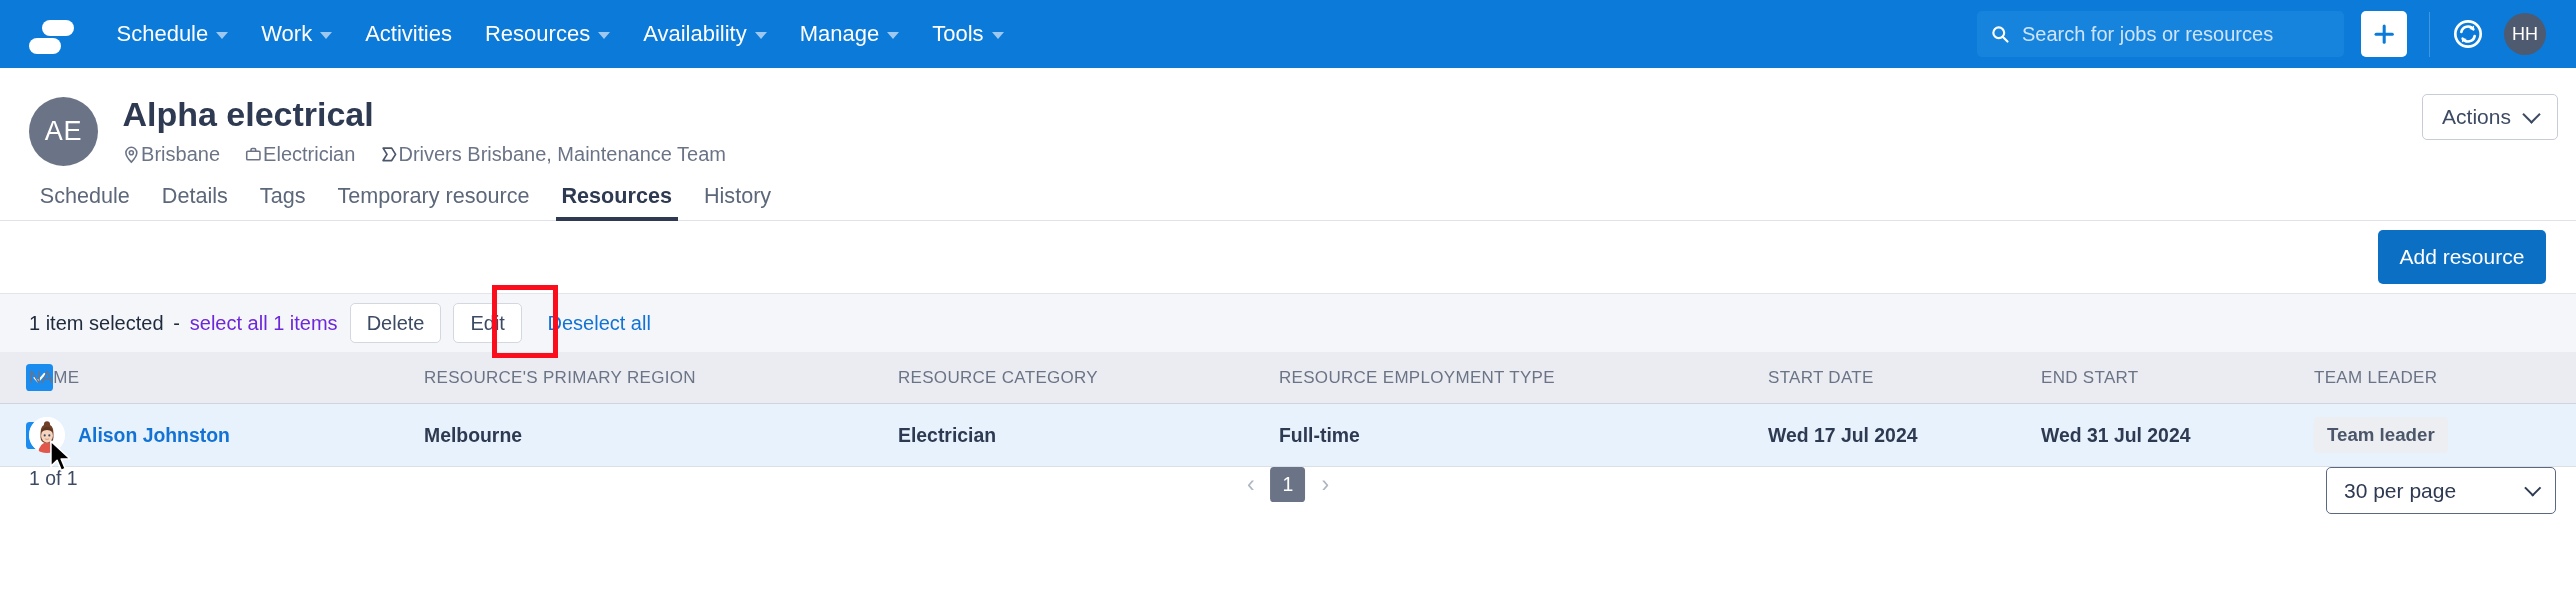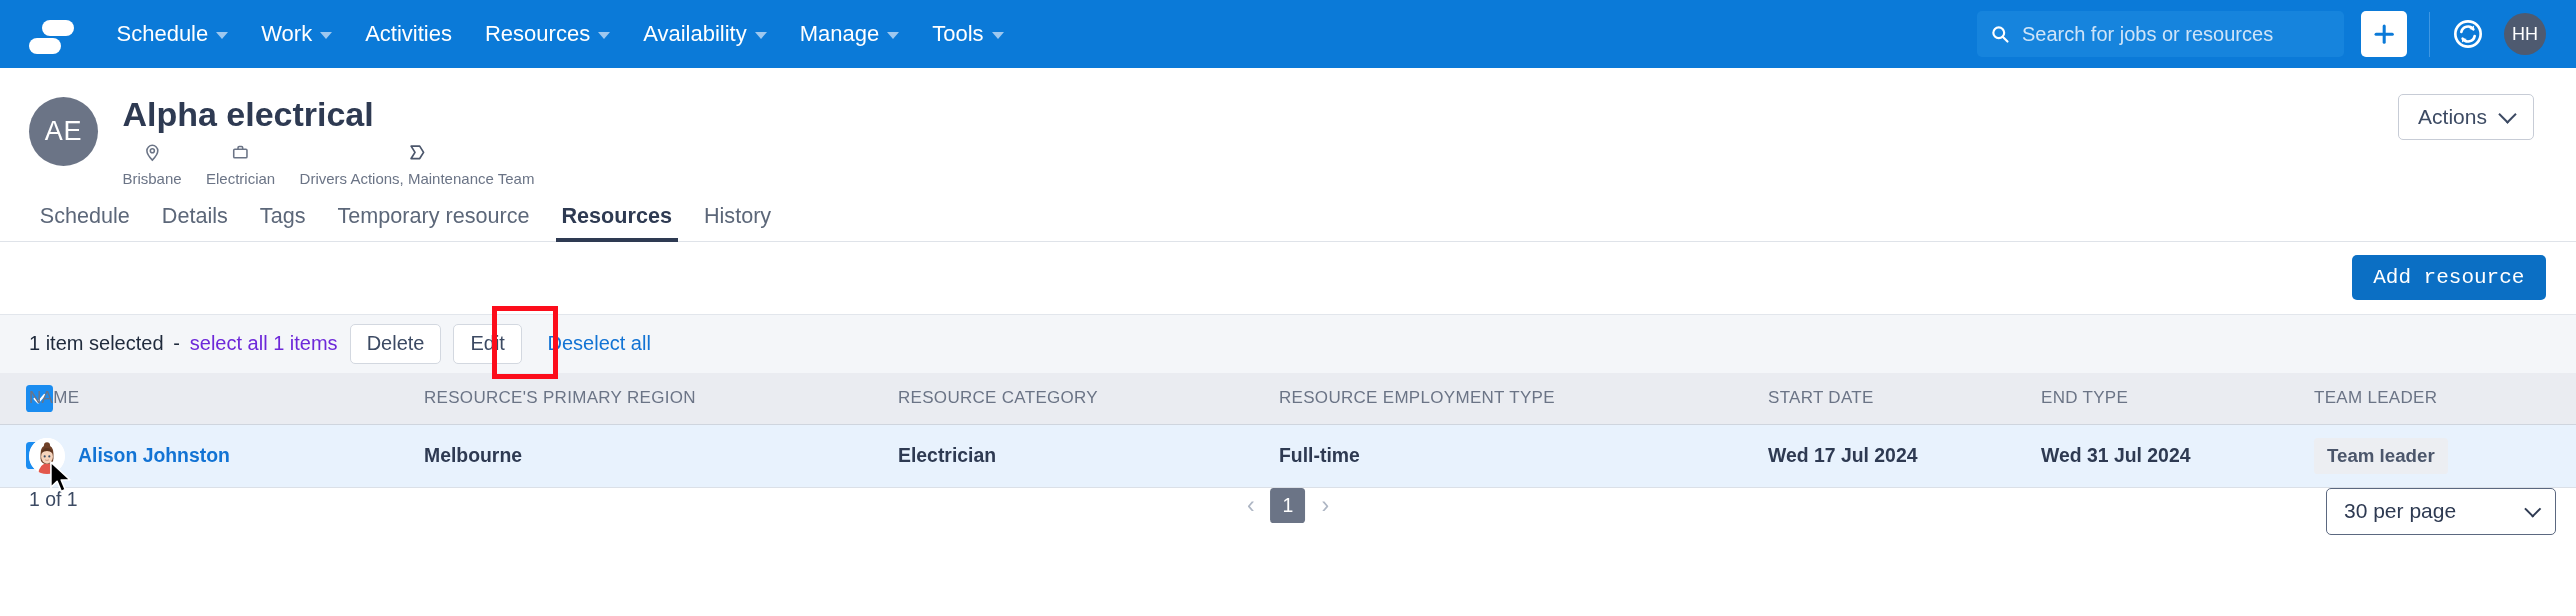--- a/index.html
+++ b/index.html
@@ -116,32 +116,31 @@
   .entity-text { padding-top: 1.4px; }
   .entity-title {
     font-size: 34px;
     color: #2e3a52;
     font-weight: 700;
     line-height: 1.15;
     margin-bottom: 8.6px;
   }
   .entity-meta { display: flex; align-items: center; gap: 0; }
   .meta-item {
-    display: flex; align-items: center; gap: 8px;
+    display: flex; align-items: center; 
     color: #6b7486;
-    font-size: 15px;
+    font-size: 20px;
     margin-right: 24.4px;
     white-space: nowrap;
-    flex-direction: column;
   }
   .meta-item svg { display:block; flex: 0 0 auto; }
 
   .actions-btn {
     position: absolute;
-    right: 42px; top: 26px;
+    right: 18px; top: 26px;
     height: 46px;
     background: #ffffff;
     border: 1.4px solid #c7ccd6;
     border-radius: 5px;
     color: #3c4a63;
     font-size: 21px;
     display: flex; align-items: center; gap: 14.4px;
     padding: 0 18.7px;
     cursor: pointer;
   }
@@ -183,29 +182,29 @@
   }
 
   
   .action-bar {
     height: 72px;
     display: flex; align-items: center; justify-content: flex-end;
     padding: 0 30px;
     background: #ffffff;
   }
   .primary-btn {
-    height: 45px;
+    height: 54px;
     background: #0b6fc4;
     color: #ffffff;
     border: none;
     border-radius: 5px;
     font-size: 21px;
     padding: 0 21.6px;
     cursor: pointer;
-    font-family: Liberation Mono, monospace;
+    font-family: Liberation Sans, sans-serif;
   }
 
   
   .selection-bar {
     background: #f4f6f9;
     border-top: 1.4px solid #e2e6ec;
     height: 59px;
     display: flex; align-items: center;
     padding: 0 29px;
     gap: 4px;
@@ -472,21 +471,21 @@
         <svg width="18.7" height="18.7" viewBox="0 0 24 24" fill="none" stroke="#6b7486" stroke-width="2">
           <rect x="3.5" y="8" width="17" height="11" rx="1.4"></rect>
           <path d="M9 8V6a1.5 1.5 0 0 1 1.5-1.5h3A1.5 1.5 0 0 1 15 6v2"></path>
         </svg>
         <span>Electrician</span>
       </div>
       <div class="meta-item">
         <svg width="18.7" height="18.7" viewBox="0 0 24 24" fill="none" stroke="#4b566b" stroke-width="2.2" stroke-linejoin="round">
           <path d="M4 4 H15 L20 12 L15 20 H4 L9 12 Z"></path>
         </svg>
-        <span>Drivers Actions, Maintenance Team</span>
+        <span>Drivers Brisbane, Maintenance Team</span>
       </div>
     </div>
   </div>
 
   <div class="actions-btn">
     <span>Actions</span>
     <span class="chev"></span>
   </div>
 </div>
 
@@ -543,21 +542,21 @@
     <div class="cell c-category">
       <span class="th-label">RESOURCE CATEGORY</span>
     </div>
     <div class="cell c-emptype">
       <span class="th-label">RESOURCE EMPLOYMENT TYPE</span>
     </div>
     <div class="cell c-start">
       <span class="th-label">START DATE</span>
     </div>
     <div class="cell c-end">
-      <span class="th-label">END TYPE</span>
+      <span class="th-label">END START</span>
     </div>
     <div class="cell c-leader">
       <span class="th-label">TEAM LEADER</span>
     </div>
   </div>
 
   <div class="trow">
     <div class="cell c-check">
       <div class="checkbox">
         <svg width="17" height="17" viewBox="0 0 24 24" fill="none" stroke="#ffffff" stroke-width="3" stroke-linecap="round" stroke-linejoin="round">

